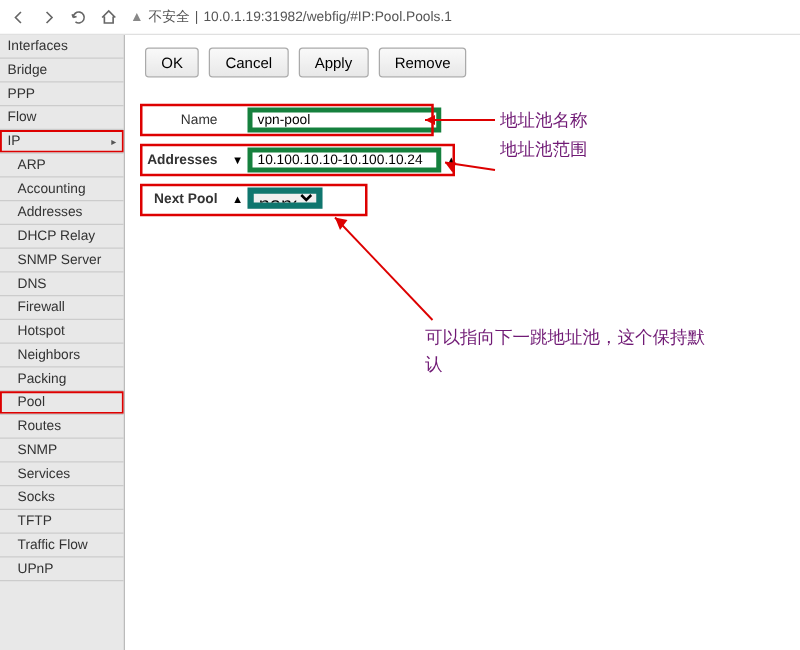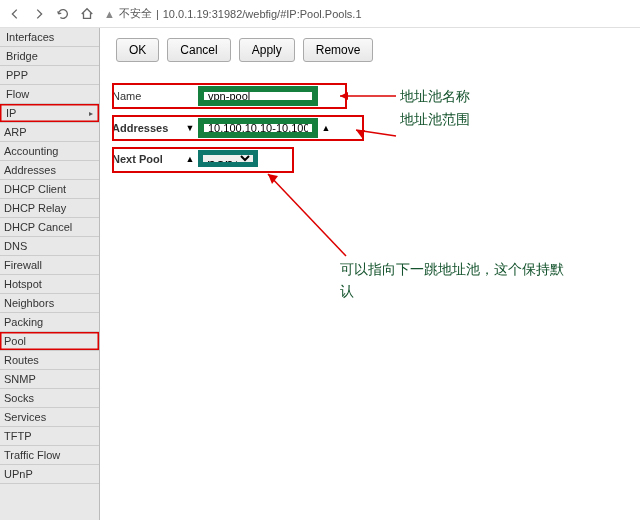--- a/index.html
+++ b/index.html
@@ -8,39 +8,39 @@
 .browser-bar { height: 28px; display: flex; align-items: center; padding: 0 8px; gap: 10px; border-bottom: 1px solid #e0e0e0; }
 .browser-bar .nav-icon { width: 14px; height: 14px; display: flex; align-items: center; justify-content: center; color: #888; }
 .browser-bar .nav-icon svg { width: 14px; height: 14px; stroke: #666; fill: none; stroke-width: 1.5; }
 .url-box { flex: 1; display: flex; align-items: center; gap: 4px; font-size: 11px; color: #555; }
 .url-box .warn { color: #888; }
 
 .main { display: flex; height: calc(100% - 28px); position: relative; }
 
 .sidebar { width: 100px; background: #e8e8e8; border-right: 1px solid #bbb; overflow-y: auto; font-size: 11px; text-align: right; }
 .side-item { padding: 3px 6px; border-bottom: 1px solid #ccc; cursor: pointer; position: relative; color: #333; display:flex; justify-content:space-between; align-items:center;}
-.side-item.indent { padding-left: 4px; }
+.side-item.indent { padding-left: 14px; }
 .side-item.drop .caret { font-size: 8px; color:#555; }
 .redbox { box-shadow: 0 0 0 1.5px #d00 inset; }
 
 .content { flex: 1; position: relative; padding: 8px 12px; }
 .btn-row { display: flex; gap: 8px; margin: 2px 0 24px 4px; }
 .btn { background: linear-gradient(#f9f9f9,#e8e8e8); border: 1px solid #aaa; border-radius: 3px; padding: 4px 12px; font-size: 12px; cursor: pointer; }
 
 .form-row { display: flex; align-items: center; margin-bottom: 12px; position: relative; }
-.form-label { width: 70px; padding-right: 8px; font-size: 11px; color: #333; }
+.form-label { width: 70px; text-align: right; padding-right: 8px; font-size: 11px; color: #333; }
 .form-row .bold { font-weight: bold; }
 .form-row .arrow { width: 16px; text-align: center; font-size: 9px; }
-.txt-input { width: 120px; height: 20px; padding: 1px 4px; border: 6px solid #15803d; font-size: 11px; }
+.txt-input { width: 155px; height: 20px; padding: 1px 4px; border: 4px solid #15803d; font-size: 11px; }
 .sel { width: 60px; height: 17px; border: 5px solid #0f766e; font-size: 16px; }
 .tri-up { width: 16px; font-size: 9px; text-align: center; cursor:pointer; }
 
 .red-outline { position: absolute; border: 2px solid #d00; pointer-events: none; }
 
-.annot { position: absolute; color: #14532d; font-size: 14px; }
+.annot { position: absolute; color: #701a75; font-size: 14px; }
 .arrow-line { position: absolute; pointer-events:none; }
 .arrow-line line { stroke: #d00; stroke-width: 1.5; }
 .arrow-line polygon { fill: #d00; }
 </style>
 </head>
 <body>
 
 <div class="browser-bar">
   <div class="nav-icon">
       <svg viewBox="0 0 16 16">
@@ -91,27 +91,24 @@
       <div class="side-item indent">
         <span>ARP</span>
       </div>
       <div class="side-item indent">
         <span>Accounting</span>
       </div>
       <div class="side-item indent">
         <span>Addresses</span>
       </div>
       <div class="side-item indent">
-        <span>DHCP Client</span>
-      </div>
-      <div class="side-item indent">
         <span>DHCP Relay</span>
       </div>
       <div class="side-item indent">
-        <span>DHCP Cancel</span>
+        <span>SNMP Server</span>
       </div>
       <div class="side-item indent">
         <span>DNS</span>
       </div>
       <div class="side-item indent">
         <span>Firewall</span>
       </div>
       <div class="side-item indent">
         <span>Hotspot</span>
       </div>
@@ -124,24 +121,24 @@
       <div class="side-item indent redbox">
         <span>Pool</span>
       </div>
       <div class="side-item indent">
         <span>Routes</span>
       </div>
       <div class="side-item indent">
         <span>SNMP</span>
       </div>
       <div class="side-item indent">
-        <span>Socks</span>
+        <span>Services</span>
       </div>
       <div class="side-item indent">
-        <span>Services</span>
+        <span>Socks</span>
       </div>
       <div class="side-item indent">
         <span>TFTP</span>
       </div>
       <div class="side-item indent">
         <span>Traffic Flow</span>
       </div>
       <div class="side-item indent">
         <span>UPnP</span>
       </div>

